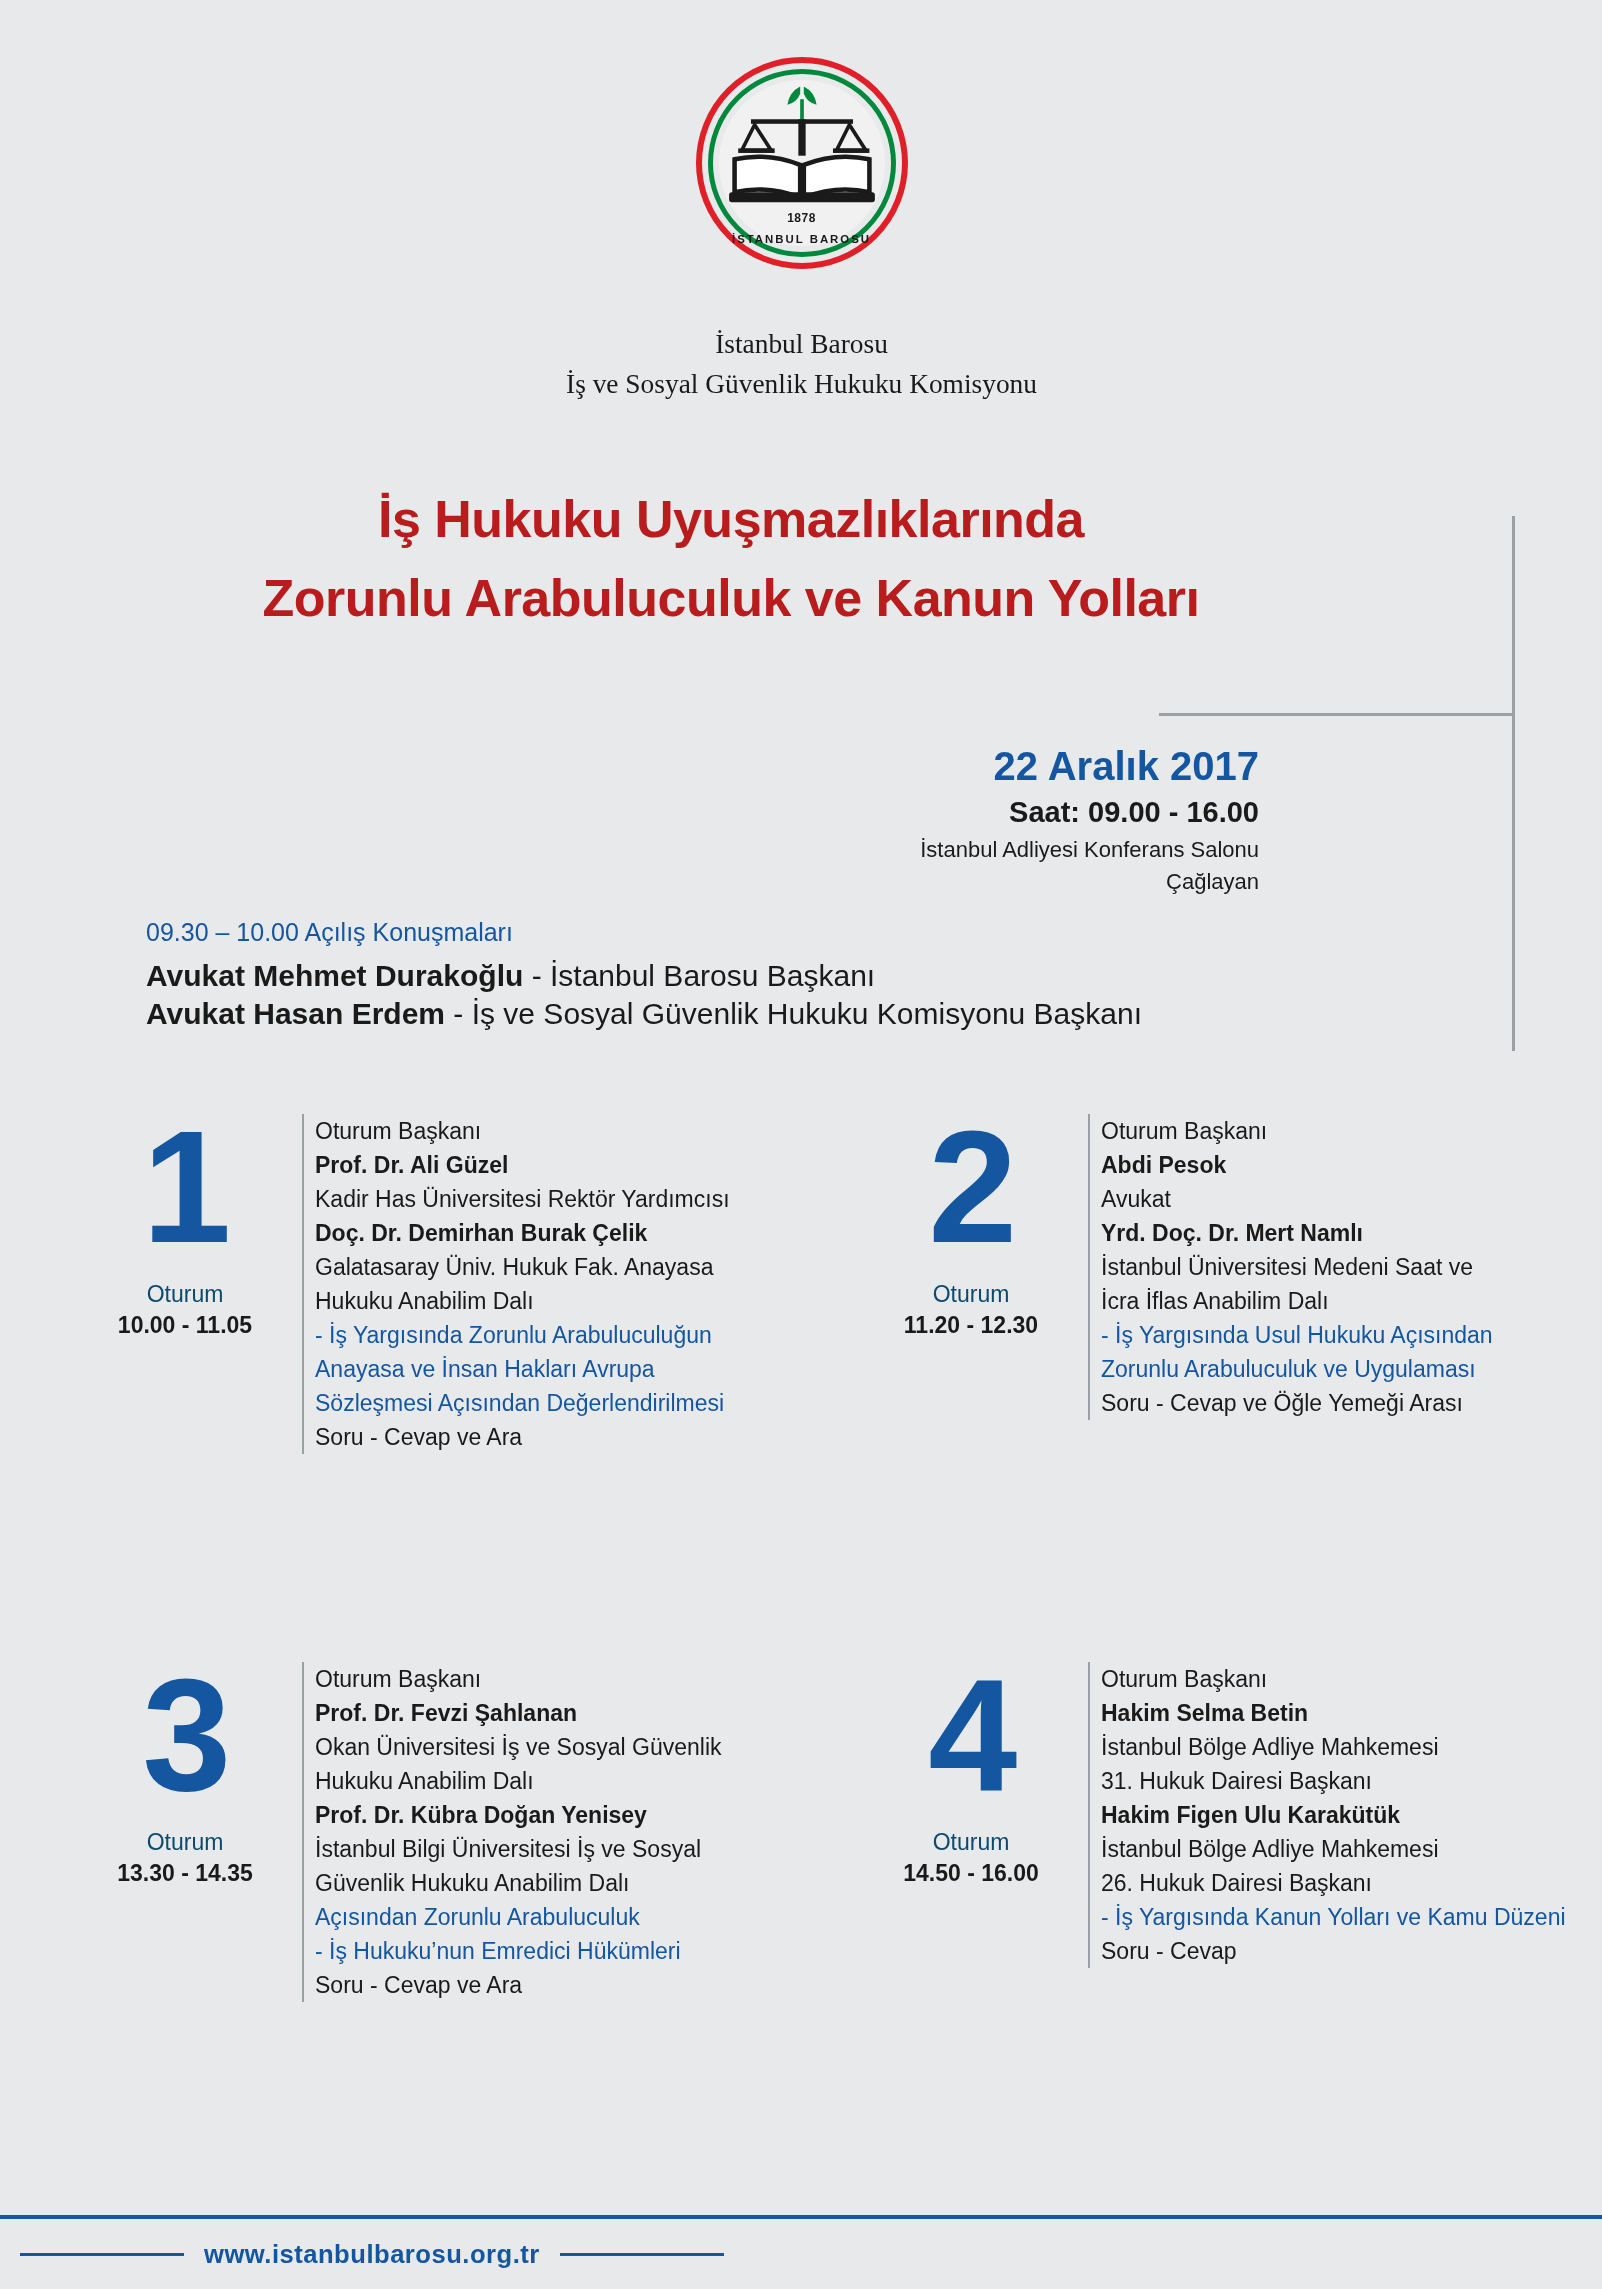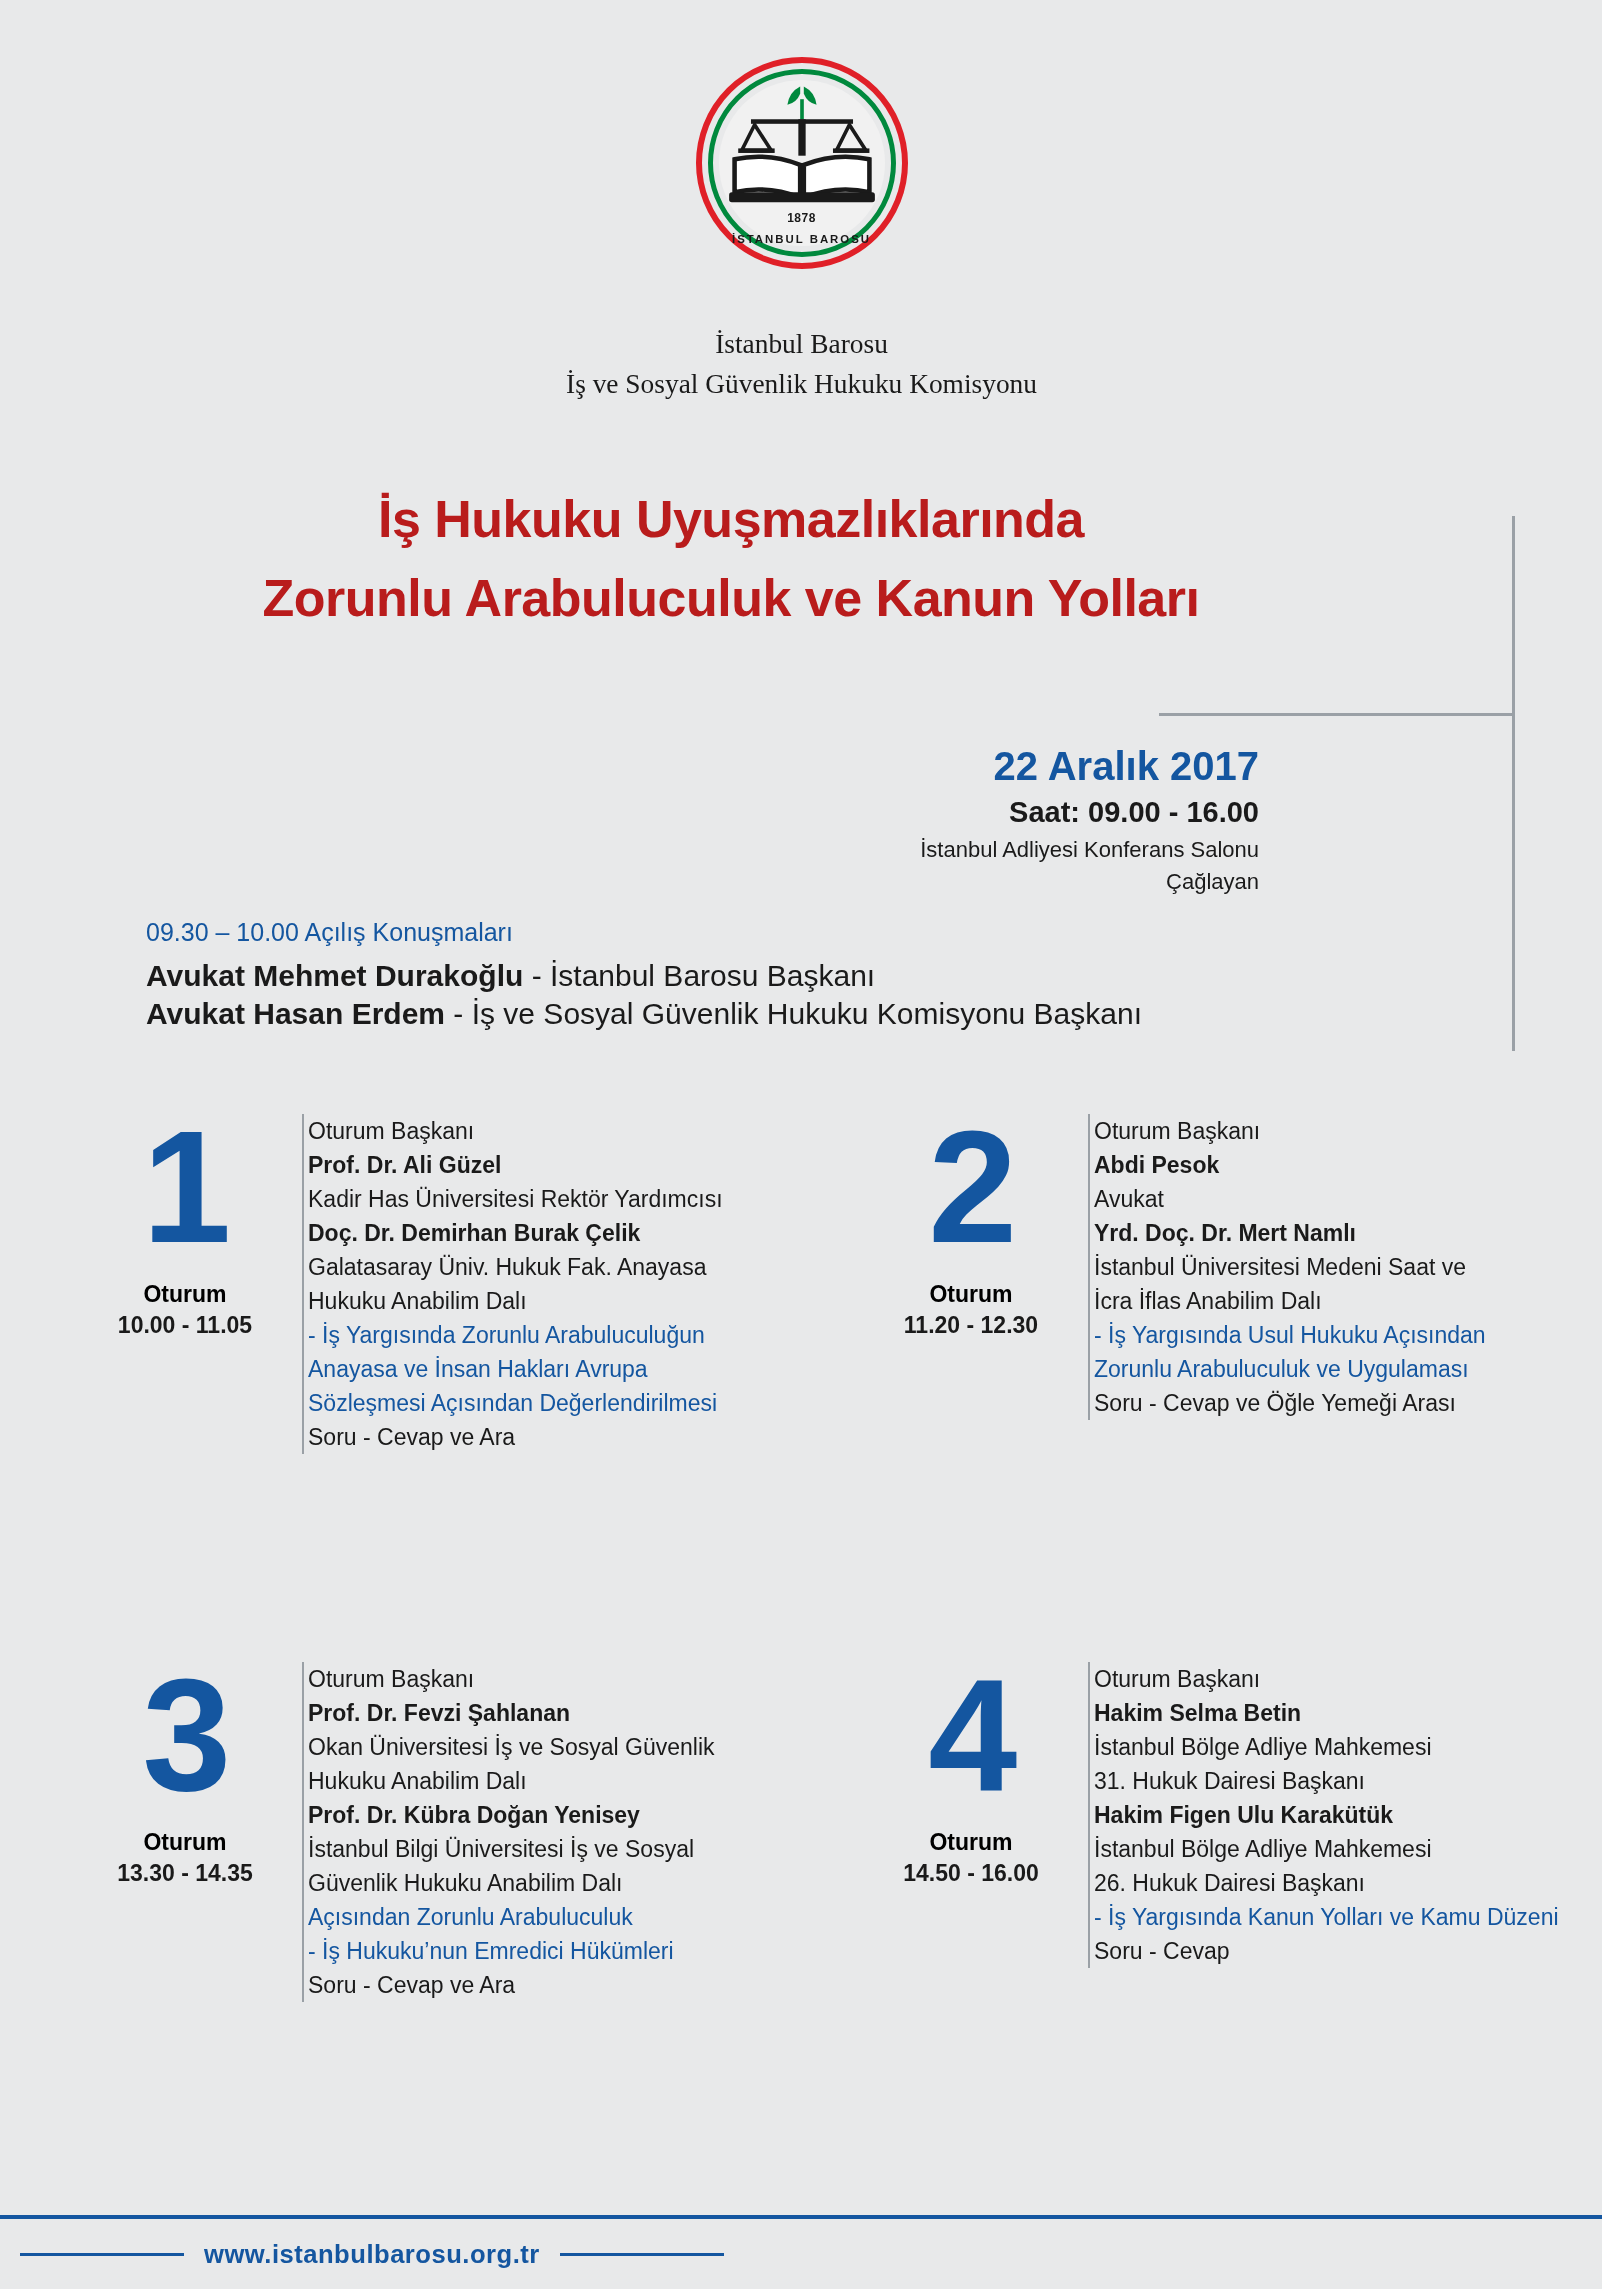--- a/index.html
+++ b/index.html
@@ -206,39 +206,39 @@
   }
   .s-num {
     font-size: 160px;
     font-weight: bold;
     color: #1456a0;
     line-height: 154px;
     letter-spacing: -3.7px;
   }
   .s-otlabel {
     font-size: 23px;
-    font-weight: bold;
-    color: #000000;
+    font-weight: normal;
+    color: #0c4a6e;
     line-height: 31px;
     margin-top: 14.6px;
   }
   .s-time {
     font-size: 23px;
     font-weight: bold;
     color: #1a1a1a;
     line-height: 31px;
   }
 
   .s-body {
     position: absolute;
     left: 215px;
     top: 3.7px;
     width: 480px;
     border-left: 2.7px solid #9aa0a6;
-    padding-left: 4px;
+    padding-left: 11px;
     box-sizing: border-box;
   }
   .s-line {
     font-size: 23px;
     line-height: 34px;
     color: #1a1a1a;
   }
   .s-line.bold { font-weight: bold; }
   .s-line.blue { color: #1456a0; }
 

